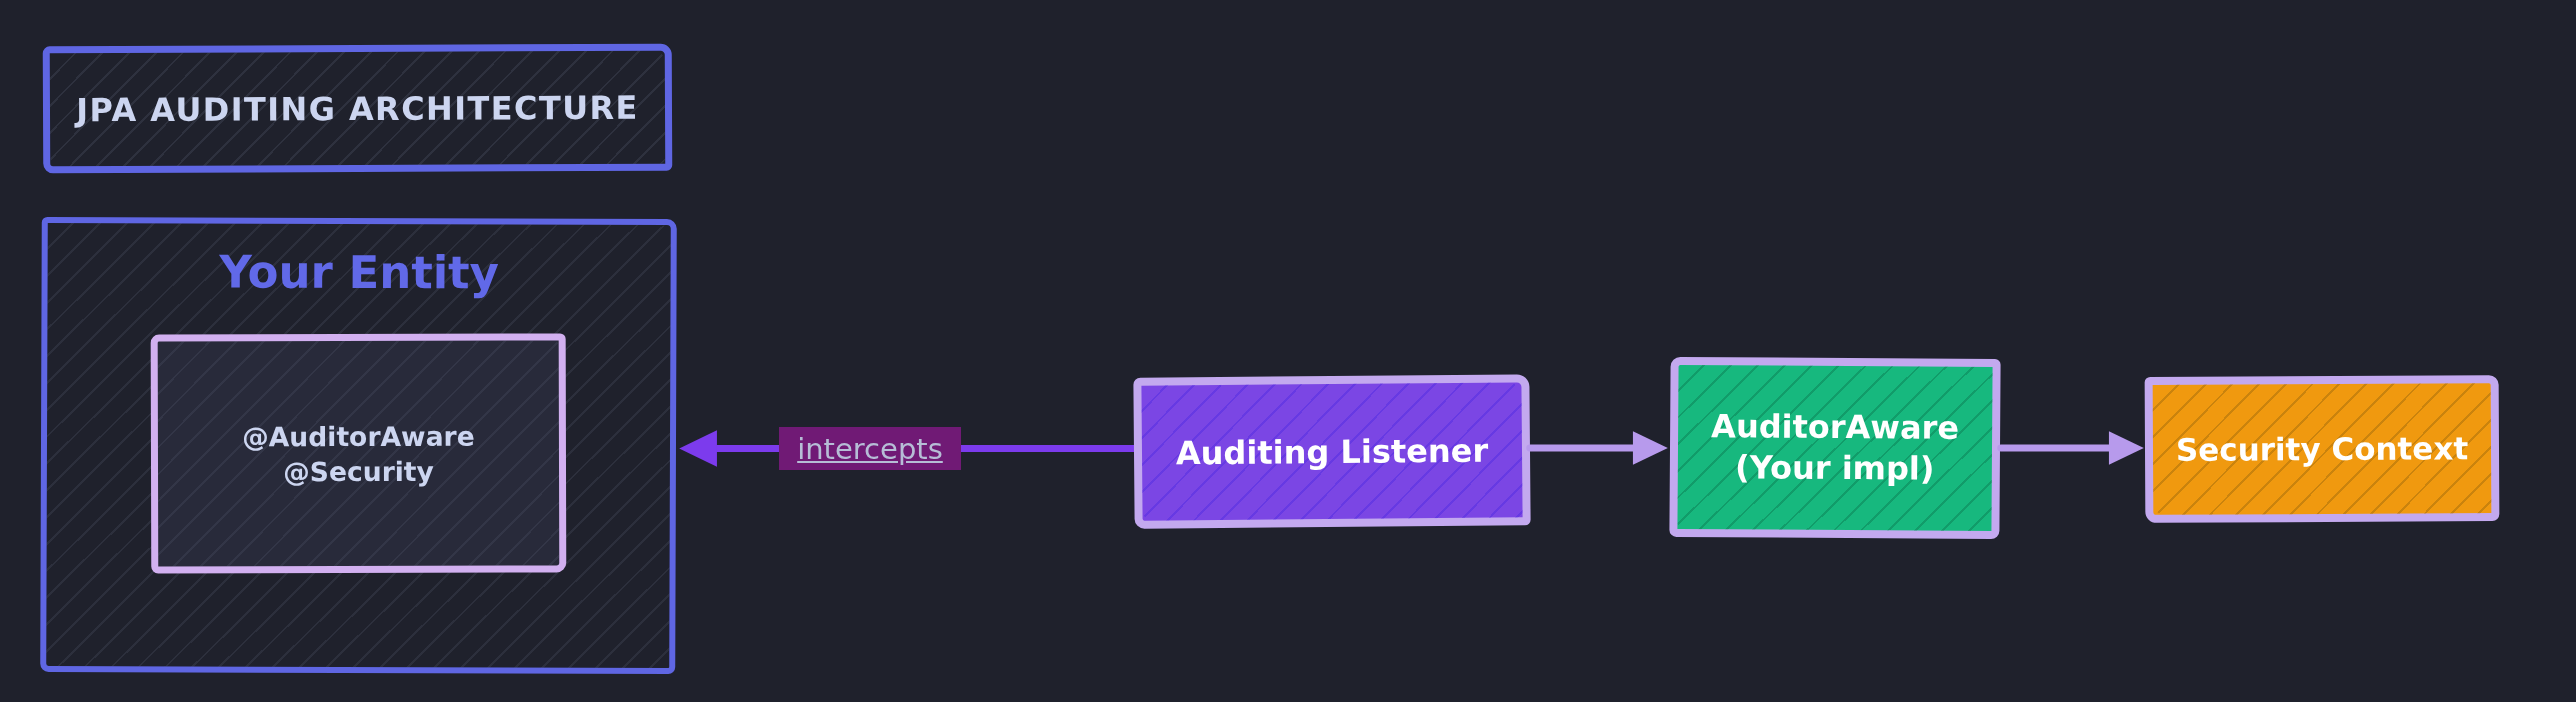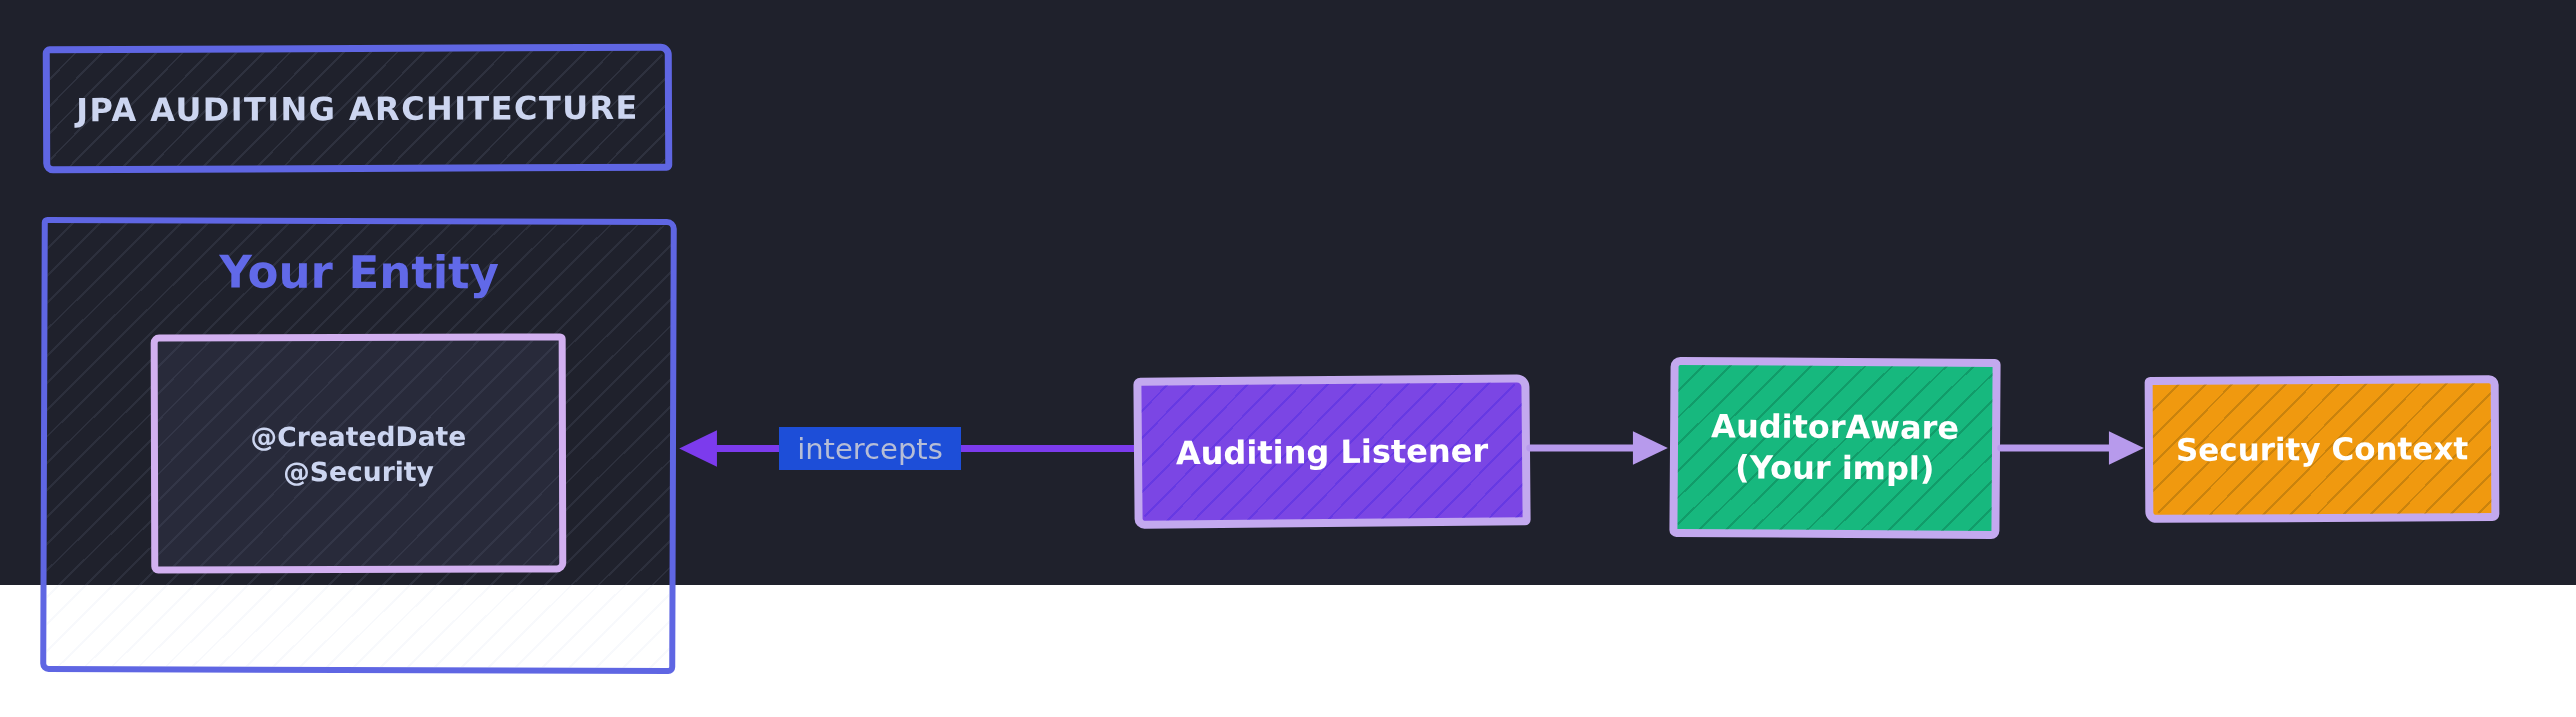--- a/index.html
+++ b/index.html
@@ -1,21 +1,21 @@
 <!DOCTYPE html>
 <html style="font-size:11.2px"><head>
 <meta charset="utf-8">
 <style>
   html, body { margin: 0; padding: 0; }
   body {
     width: 2576px; height: 717px; overflow: hidden;
     font-family: "DejaVu Sans", "Liberation Sans", sans-serif;
   }
   #canvas {
-    position: relative; width: 2576px; height: 585px;
+    position: relative; width: 2576px; height: 702px;
   }
   .box { position: absolute; box-sizing: border-box; }
   .hatch {
     position: absolute; inset: 0; pointer-events: none; border-radius: inherit;
     background: repeating-linear-gradient(135deg, transparent 0 17px, var(--hatch) 17px 19px);
   }
   
   #title-box {
     left: 43px; top: 45px; width: 629px; height: 127px;
     border: 7px solid; border-radius: 7px 11.2px 5.6px 9.8px;
@@ -87,30 +87,30 @@
     <div class="hatch"></div>
     <div class="label" style="color: rgb(204, 213, 240);">JPA AUDITING ARCHITECTURE</div>
   </div>
 
   <div class="box" id="entity-box" style="border-color: rgb(95, 102, 227);">
     <div class="hatch"></div>
     <div id="entity-title" style="color: rgb(97, 105, 232);">Your Entity</div>
 
     <div id="annotations-box" style="border-color: rgb(210, 176, 240); background-color: rgb(40, 42, 58);">
       <div class="hatch"></div>
-      <div class="annotation-line" style="color: rgb(204, 213, 240);">@CreatedDate</div>
+      <div class="annotation-line" style="color: rgb(204, 213, 240);">@AuditorAware</div>
       <div class="annotation-line" style="color: rgb(204, 213, 240);">@Security</div>
     </div>
   </div>
 
   <svg class="arrow" style="left:675px; top:417px; width:461px; height:63px;" viewBox="0 0 660 90">
     <line x1="52" y1="45" x2="660" y2="45" stroke-width="10" stroke-linecap="round" stroke="#7c3bed"></line>
     <polygon points="6,45 60,19 60,71" fill="#7c3bed"></polygon>
   </svg>
-  <div id="intercepts-label" style="color: rgb(182, 189, 214); background-color: #1d4ed8;">intercepts</div>
+  <div id="intercepts-label" style="color: rgb(182, 189, 214); background-color: #701a75; text-decoration: underline;">intercepts</div>
 
   <div class="box node" id="node-auditing-listener" style="background-color: rgb(123, 70, 228); border-color: rgb(195, 169, 239);">
     <div class="hatch"></div>
     <div class="node-label" style="color: rgb(255, 255, 255);">Auditing Listener</div>
   </div>
 
   <svg class="arrow" style="left:1527px; top:420px; width:145px; height:56px;" viewBox="0 0 208 80">
     <line x1="4" y1="40" x2="160" y2="40" stroke-width="10" stroke-linecap="round" stroke="#b79aec"></line>
     <polygon points="202,40 152,16 152,64" fill="#b79aec"></polygon>
   </svg>

